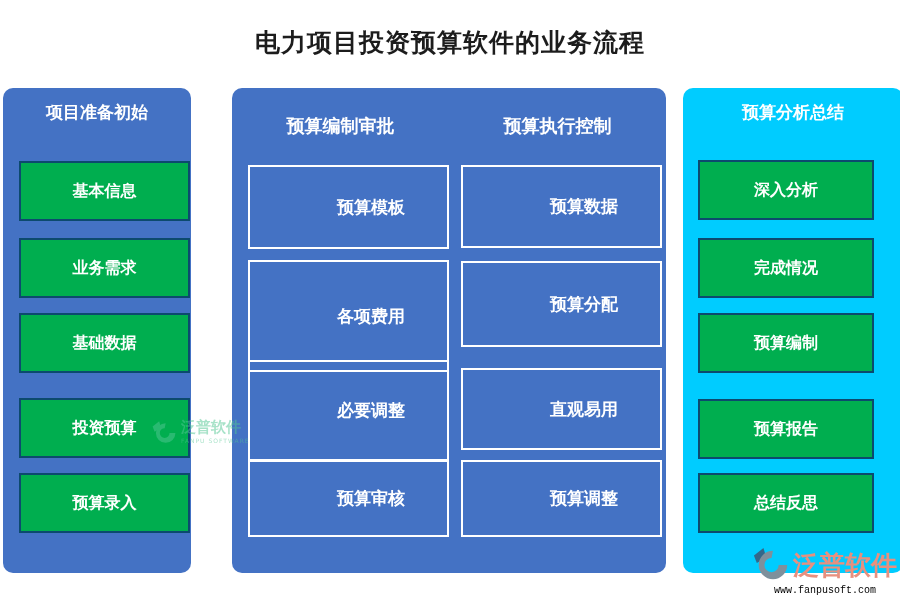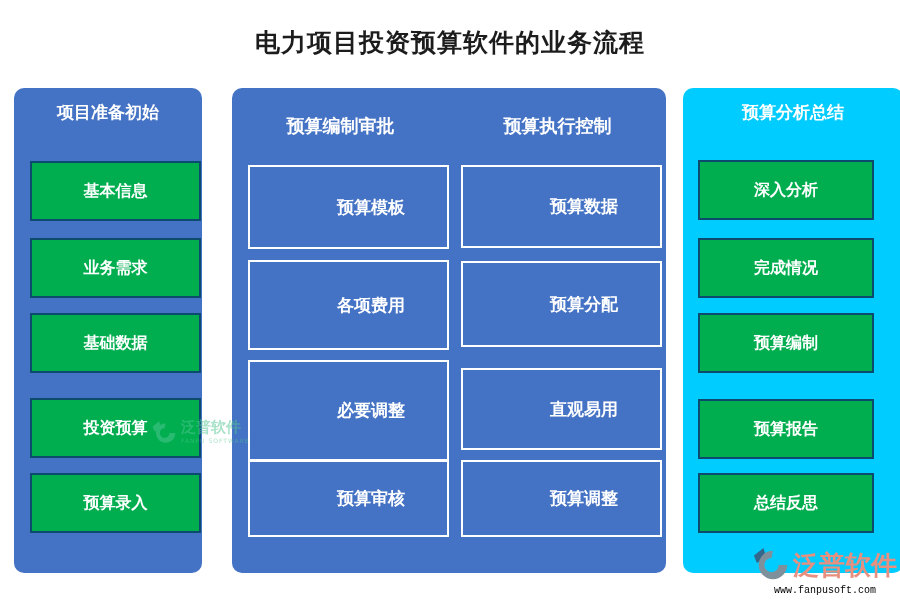--- a/index.html
+++ b/index.html
@@ -12,21 +12,21 @@
   }
   .title {
     position:absolute; top:26px; left:0; width:900px;
     text-align:center; font-size:25px; font-weight:bold; color:#1c1c1c;
     letter-spacing:1px;
   }
   .panel {
     position:absolute; top:88px; height:485px; border-radius:10px;
   }
   .panel-blue { background:#4472C4; }
-  .panel-left  { left:14px;  width:188px; }
+  .panel-left  { left:3px;  width:188px; }
   .panel-mid   { left:232px; width:434px; }
   .panel-right { left:683px; width:220px; background:#00CCFF; }
 
   .panel-header {
     position:absolute; left:0; width:100%;
     text-align:center; color:#ffffff; font-weight:bold; font-size:17px;
   }
   .side-header { top:13px; }
   .mid-header  { top:26px; width:217px; font-size:18px; }
   .mid-header.col2 { left:217px; }
@@ -86,21 +86,21 @@
   <div class="gbtn" style="top:225px;">基础数据</div>
   <div class="gbtn" style="top:310px;">投资预算</div>
   <div class="gbtn" style="top:385px;">预算录入</div>
 </div>
 
 <div class="panel panel-blue panel-mid">
   <div class="panel-header mid-header col1">预算编制审批</div>
   <div class="panel-header mid-header col2">预算执行控制</div>
 
   <div class="mbox mcol1" style="top:77px;  height:84px;">预算模板</div>
-  <div class="mbox mcol1" style="top:172px; height:90px;">各项费用</div>
+  <div class="mbox mcol1" style="top:172px; height:112px;">各项费用</div>
   <div class="mbox mcol1" style="top:272px; height:101px;">必要调整</div>
   <div class="mbox mcol1" style="top:372px; height:77px;">预算审核</div>
 
   <div class="mbox mcol2" style="top:77px;  height:83px;">预算数据</div>
   <div class="mbox mcol2" style="top:173px; height:86px;">预算分配</div>
   <div class="mbox mcol2" style="top:280px; height:82px;">直观易用</div>
   <div class="mbox mcol2" style="top:372px; height:77px;">预算调整</div>
 </div>
 
 <div class="panel panel-right">

